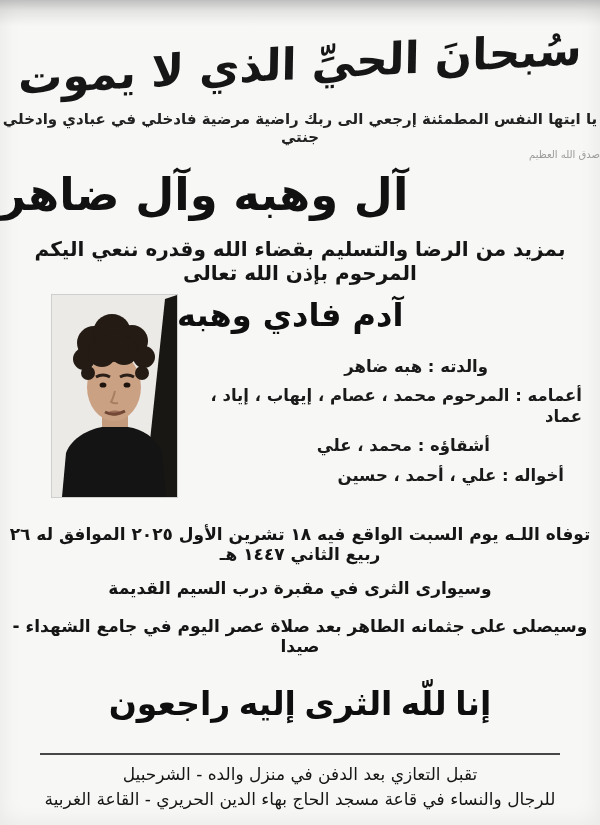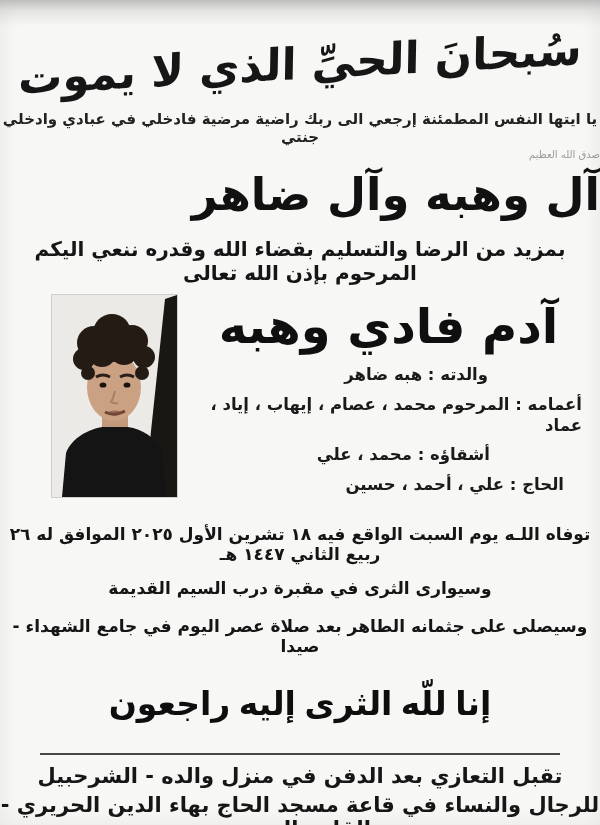--- a/index.html
+++ b/index.html
@@ -34,21 +34,21 @@
   .attribution{
     direction:rtl;
     text-align:right;
     margin:3px 0 0 30px;
     font-size:10px;
     color:#9b9b9b;
     letter-spacing:1px;
   }
   .families-title{
     margin-top:8px;
-    text-align:right;
+    text-align:left;
     font-size:45px;
     font-weight:bold;
     color:#111;
   }
   .announcement{
     margin-top:16px;
     text-align:center;
     font-size:20px;
     font-weight:bold;
     color:#151515;
@@ -65,36 +65,36 @@
     background:#e9e7e3;
     outline:1px solid #cfcfcd;
     overflow:hidden;
   }
   .right-col{
     position:absolute;
     right:0;left:177px;top:0;
     height:100%;
   }
   .deceased-name{
-    text-align:center;
-    font-size:48px;
+    text-align:left;
+    font-size:32px;
     font-weight:bold;
     color:#0f0f0f;
     margin-top:2px;
     line-height:1.3;
   }
   .relative-line{
     text-align:right;
     font-size:16.5px;
     font-weight:bold;
     color:#1a1a1a;
     margin-top:9px;
     line-height:1.25;
   }
-  .rel-0{padding-right:0;margin-left:0;margin-right:0;padding-left:8px;margin-top:8px;padding-right:0;}
+  .rel-0{padding-right:0;margin-left:0;margin-right:0;padding-left:8px;margin-top:20px;padding-right:0;}
   .rel-0{padding-right:112px;}
   .rel-1{padding-right:110px;}
   .rel-2{padding-right:18px;}
   .rel-3{padding-right:36px;}
   .funeral-line{
     text-align:center;
     font-size:17px;
     font-weight:bold;
     color:#151515;
   }
@@ -110,22 +110,22 @@
     color:#0e0e0e;
   }
   .divider{
     width:520px;
     margin:30px auto 0 auto;
     border:none;
     border-top:2px solid #474747;
   }
   .cond-line{
     text-align:center;
-    font-size:21px;
-    font-weight:bold;
+    font-size:17px;
+    font-weight:normal;
     color:#161616;
   }
   .c-1{margin-top:9px;}
   .c-2{margin-top:7px;}
   .c-3{margin-top:5px;}
 </style>
 </head>
 <body>
 
 <div class="poster">
@@ -177,21 +177,21 @@
         <path d="M53,117 Q62,122 73,116" stroke="#6e4634" stroke-width="3" fill="none"></path>
         <ellipse cx="63" cy="118" rx="7" ry="2.4" fill="#7a4b38" opacity="0.6"></ellipse>
       </svg>
     </div>
 
     <div class="right-col">
       <div class="deceased-name">آدم فادي وهبه</div>
       <div class="relative-line rel-0">والدته : هبه ضاهر</div>
       <div class="relative-line rel-2">أعمامه : المرحوم محمد ، عصام ، إيهاب ، إياد ، عماد</div>
       <div class="relative-line rel-1">أشقاؤه : محمد ، علي</div>
-      <div class="relative-line rel-3">الحاج : علي ، أحمد ، حسين</div>
+      <div class="relative-line rel-3">أخواله : علي ، أحمد ، حسين</div>
     </div>
 
   </div>
 
   <div class="funeral-line f-date">توفاه اللـه يوم السبت الواقع فيه ١٨ تشرين الأول ٢٠٢٥ الموافق له ٢٦ ربيع الثاني ١٤٤٧ هـ</div>
   <div class="funeral-line f-burial">وسيوارى الثرى في مقبرة درب السيم القديمة</div>
   <div class="funeral-line f-prayer">وسيصلى على جثمانه الطاهر بعد صلاة عصر اليوم في جامع الشهداء - صيدا</div>
 
   <div class="istirjaa">إنا للّه الثرى إليه راجعون</div>
 

